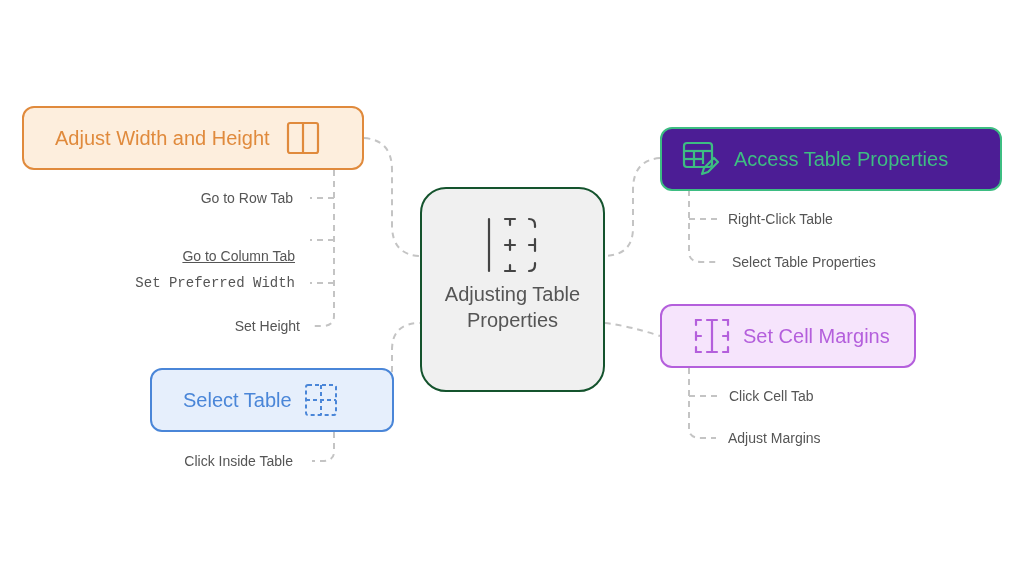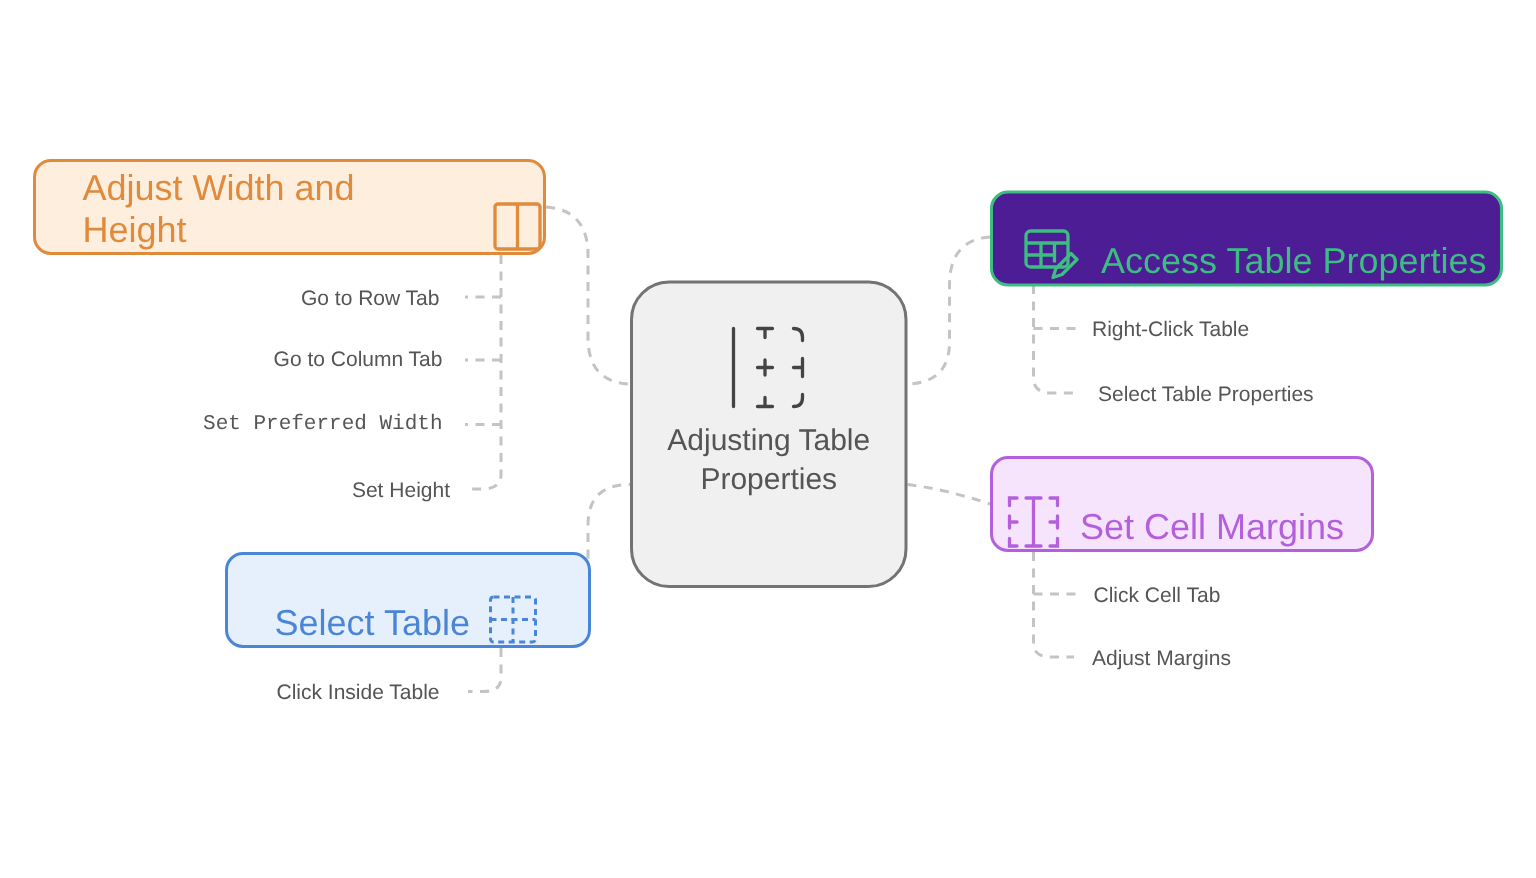--- a/index.html
+++ b/index.html
@@ -1,24 +1,24 @@
 <!DOCTYPE html>
 <html><head>
 <meta charset="utf-8">
 <style>
   html, body { margin:0; padding:0; }
   body { width:1024px; height:585px; background:#ffffff; position:relative; overflow:hidden;
          font-family:"Liberation Sans", "DejaVu Sans", sans-serif; }
   .connectors { position:absolute; left:0; top:0; width:1024px; height:585px; pointer-events:none; }
   .node { position:absolute; box-sizing:border-box; border-radius:12px; border-width:2px; border-style:solid;
-          display:flex; align-items:flex-end; font-size:24px; }
+          display:flex; align-items:center; font-size:20px; }
   .leaf { position:absolute; font-size:14px; color:#555555; white-space:nowrap; line-height:24px; }
   .leaf.right-align { text-align:right; }
   .center-node { position:absolute; left:420px; top:187px; width:185px; height:205px; box-sizing:border-box;
-                 border:2px solid #737373; border-radius:26px; background:#f0f0f0;
+                 border:2px solid #14532d; border-radius:26px; background:#f0f0f0;
                  display:flex; flex-direction:column; align-items:center; }
   .center-text { font-size:20px; color:#555555; text-align:center; line-height:26px; margin-top:6px; width:150px; }
   .icon { display:inline-block; flex:none; }
 </style>
 </head>
 <body>
 
 <svg class="connectors" viewBox="0 0 1024 585">
   <g fill="none" stroke="#c4c4c4" stroke-width="2" stroke-dasharray="6 5">
 
@@ -61,21 +61,21 @@
 </div>
 
 <div class="node" style="left:22px; top:106px; width:342px; height:64px; border-color:#e08a3c; background:#fdeedd; padding-left:31px;">
   <span style="color:#e08a3c;">Adjust Width and Height</span>
   <svg class="icon" width="34" height="34" viewBox="0 0 34 34" style="margin-left:16px;">
     <rect x="2" y="2" width="30" height="30" rx="2" fill="none" stroke="#e08a3c" stroke-width="2.2"></rect>
     <line x1="17" y1="2" x2="17" y2="32" stroke="#e08a3c" stroke-width="2.2"></line>
   </svg>
 </div>
 <div class="leaf right-align" style="right:731px; top:186px;">Go to Row Tab</div>
-<div class="leaf right-align" style="right:729px; top:227px;">Go to Column Tab</div>
+<div class="leaf right-align" style="right:729px; top:244px;text-decoration:underline;">Go to Column Tab</div>
 <div class="leaf right-align" style="right:729px; top:271px;font-family:Liberation Mono, monospace;">Set Preferred Width</div>
 <div class="leaf right-align" style="right:724px; top:314px;margin-left:44px;">Set Height</div>
 
 <div class="node" style="left:150px; top:368px; width:244px; height:64px; border-color:#4a86d8; background:#e6effc; padding-left:31px;">
   <span style="color:#4a86d8;">Select Table</span>
   <svg class="icon" width="34" height="34" viewBox="0 0 34 34" style="margin-left:12px;">
     <g stroke="#4a86d8" stroke-width="2" fill="none" stroke-dasharray="4 3">
       <rect x="2" y="2" width="30" height="30" rx="2"></rect>
       <line x1="17" y1="2" x2="17" y2="32"></line>
       <line x1="2" y1="17" x2="32" y2="17"></line>
@@ -93,21 +93,21 @@
       <line x1="12" y1="11" x2="12" y2="27"></line>
       <line x1="21" y1="11" x2="21" y2="24"></line>
       <path d="M20 34 L22 28 L32 18 L36 22 L26 32 Z"></path>
     </g>
   </svg>
   <span style="color:#3dbd82;">Access Table Properties</span>
 </div>
 <div class="leaf" style="left:728px; top:207px;">Right-Click Table</div>
 <div class="leaf" style="left:732px; top:250px;">Select Table Properties</div>
 
-<div class="node" style="left:660px; top:304px; width:256px; height:64px; border-color:#b45fdc; background:#f6e4fc; padding-left:8px;">
+<div class="node" style="left:660px; top:304px; width:256px; height:64px; border-color:#b45fdc; background:#f6e4fc; padding-left:31px;">
   <svg class="icon" width="38" height="36" viewBox="0 0 38 36" style="margin-right:12px;">
     <g stroke="#b45fdc" stroke-width="2.2" fill="none" stroke-linecap="round">
       <path d="M8 2 L3 2 L3 7"></path>
       <path d="M3 14 L3 22"></path>
       <path d="M3 29 L3 34 L8 34"></path>
       <path d="M30 2 L35 2 L35 7"></path>
       <path d="M35 14 L35 22"></path>
       <path d="M35 29 L35 34 L30 34"></path>
       <path d="M14 2 L24 2 M19 2 L19 34 M14 34 L24 34"></path>
       <path d="M3 18 L8 18 M30 18 L35 18"></path>

